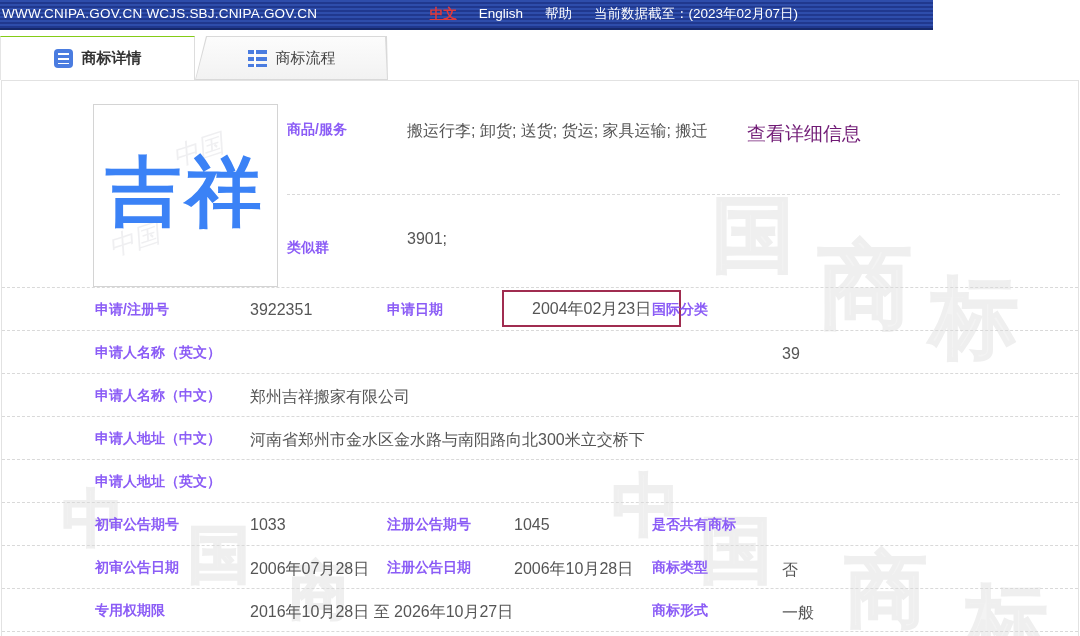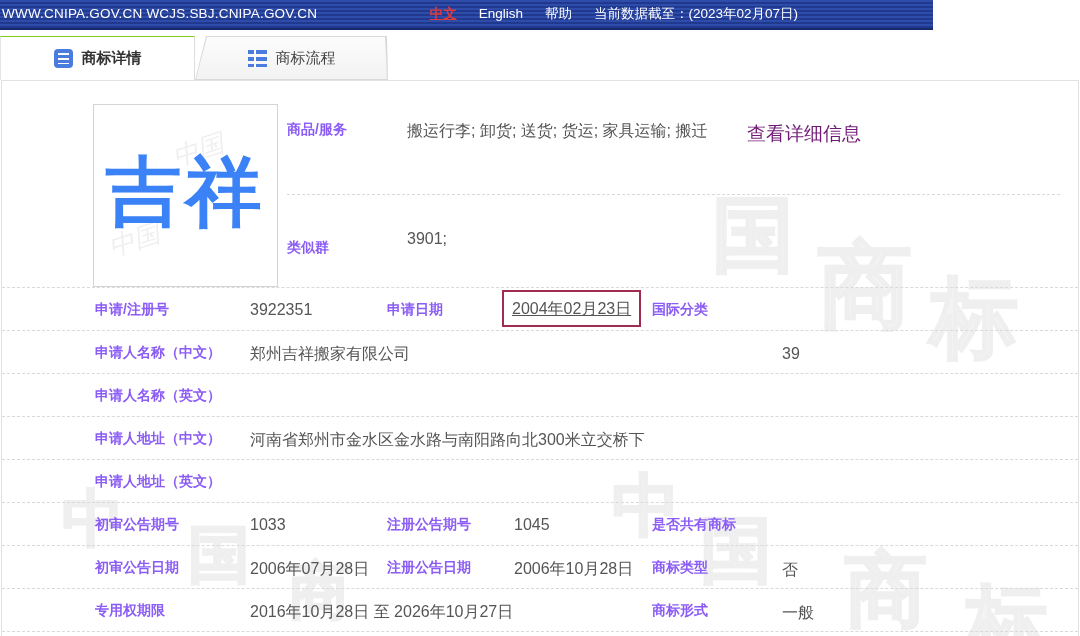--- a/index.html
+++ b/index.html
@@ -81,21 +81,21 @@
   .group-row{ position:absolute; left:0; top:140px; width:100%; height:22px; }
   .group-row .lbl{ position:absolute; left:285px; top:0;margin-top:18px; }
   .group-row .val{ position:absolute; left:405px; top:0;margin-top:9px; }
 
   .row{ position:relative; height:43px; border-bottom:1px dashed #d9d9d9; z-index:1; }
   .row span{ position:absolute; top:13px; }
   .c1l{ left:93px; }  .c1v{ left:248px; }
   .c2l{ left:385px; } .c2v{ left:512px; }
   .c3l{ left:650px;text-align:center; } .c3v{ left:780px;margin-top:44px; }
   .hl-box{ left:500px !important; top:2px !important; height:37px; line-height:33px;
-           border:2px solid #a02c50; padding:0 8px;text-decoration:underline; }
+           border:2px solid #a02c50; padding:0 28px; }
 </style>
 </head>
 <body>
 
 <div class="topbar">
   <span class="site">WWW.CNIPA.GOV.CN WCJS.SBJ.CNIPA.GOV.CN</span>
   <div class="toplinks">
     <a class="zh">中文</a>
     <a>English</a>
     <a>帮助</a>
@@ -152,27 +152,27 @@
   <div class="row">
     <span class="lbl c1l">申请/注册号</span>
     <span class="val c1v">3922351</span>
     <span class="lbl c2l">申请日期</span>
     <span class="val c2v hl-box">2004年02月23日</span>
     <span class="lbl c3l">国际分类</span>
     <span class="val c3v">39</span>
   </div>
 
   <div class="row">
+    <span class="lbl c1l">申请人名称（英文）</span>
+    <span class="val c1v"></span>
+  </div>
+
+  <div class="row">
     <span class="lbl c1l">申请人名称（中文）</span>
     <span class="val c1v">郑州吉祥搬家有限公司</span>
-  </div>
-
-  <div class="row">
-    <span class="lbl c1l">申请人名称（英文）</span>
-    <span class="val c1v"></span>
   </div>
 
   <div class="row">
     <span class="lbl c1l">申请人地址（中文）</span>
     <span class="val c1v">河南省郑州市金水区金水路与南阳路向北300米立交桥下</span>
   </div>
 
   <div class="row">
     <span class="lbl c1l">申请人地址（英文）</span>
     <span class="val c1v"></span>

